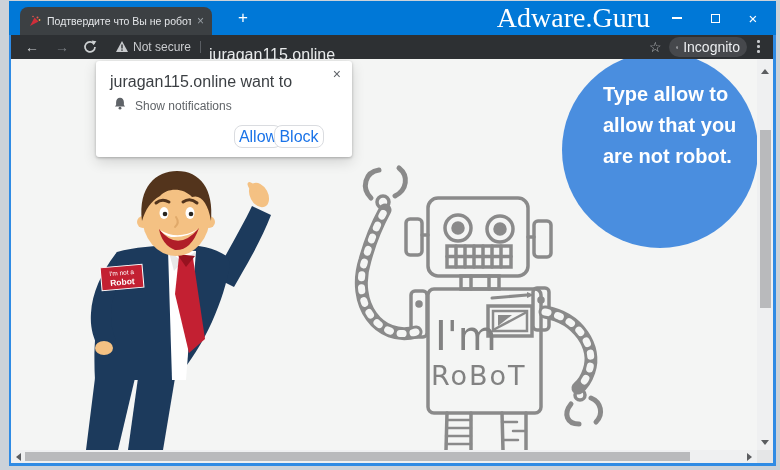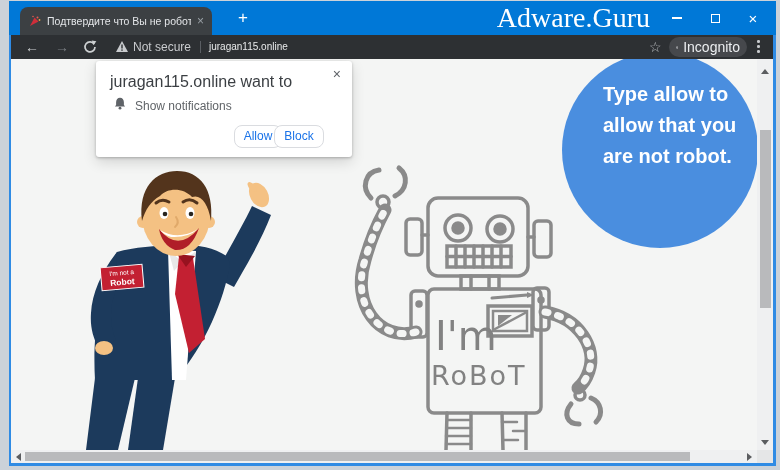--- a/index.html
+++ b/index.html
@@ -31,38 +31,38 @@
   .toolbar { position:absolute; left:11px; top:35px; width:762px; height:24px; background:#2d3033; }
   .toolbar > * { position:absolute; }
   .nav { font-size:14px; line-height:24px; color:#cdd0d2; }
   .nav.fwd { color:#7a7e82; }
   .nav.back { left:14px; top:0; }
   .nav.fwd  { left:44px; top:0; }
   .refresh-icon { left:72px; top:5px; }
   .warn-icon { left:104px; top:5px; }
   .not-secure { left:122px; top:0; font-size:12px; line-height:24px; color:#c9cbce; }
   .url-divider { left:189px; top:6px; width:1px; height:12px; background:#5a5e63; }
-  .url-text { left:198px; top:0; font-size:10px; line-height:24px; color:#e8eaeb; }
+  .url-text { left:198px; top:8px; font-size:16px; line-height:24px; color:#e8eaeb; }
   .star { left:638px; top:0; font-size:14px; line-height:24px; color:#b9bcbf; }
   .incog-pill { left:658px; top:2px; width:78px; height:20px; background:#46484c; border-radius:10px;
                 display:flex; align-items:center; gap:5px; padding:0 7px; }
   .incog-label { font-size:14px; color:#eceef0; }
   .menu-dots { left:746px; top:5px; width:3px; display:flex; flex-direction:column; gap:2.5px; }
   .menu-dots i { width:2.5px; height:2.5px; border-radius:50%; background:#c7c9cc; }
 
   
   .content { position:absolute; left:11px; top:59px; width:746px; height:391px; background:#f4f5f4; overflow:hidden; }
 
   .dialog { position:absolute; left:85px; top:2px; width:256px; height:96px; background:#fff; border-radius:3px;
             box-shadow:0 1px 3px rgba(0,0,0,.25), 0 5px 14px rgba(0,0,0,.14); }
   .dialog-title { position:absolute; left:14px; top:12px; font-size:16px; color:#3b3f43; }
   .bell { position:absolute; left:17px; top:36px; }
   .perm-text { position:absolute; left:39px; top:38px; font-size:12px; color:#606468; }
   .dlg-btn { position:absolute; top:64px; height:23px; background:#fff; border:1px solid #dadce0; border-radius:8px;
-             color:#1a73e8; font-size:12px; text-align:center; line-height:21px; }
+             color:#1a73e8; font-size:16px; text-align:center; line-height:21px; }
   .btn-allow { left:138px; width:48px; }
   .btn-block { left:178px; width:50px; }
   .dialog-close { position:absolute; right:11px; top:6px; font-size:14px; color:#5f6368; line-height:1; }
 
   .bubble { position:absolute; left:551px; top:-7px; width:196px; height:196px; border-radius:50%; background:#4a8edf; }
   .bubble-text { position:absolute; left:25px; top:27px; font-size:20px; line-height:31px; font-weight:bold; color:#fff;margin-left:16px; }
 
   .man-svg { position:absolute; left:45px; top:100px; }
   .robot-svg { position:absolute; left:310px; top:105px; }
 

